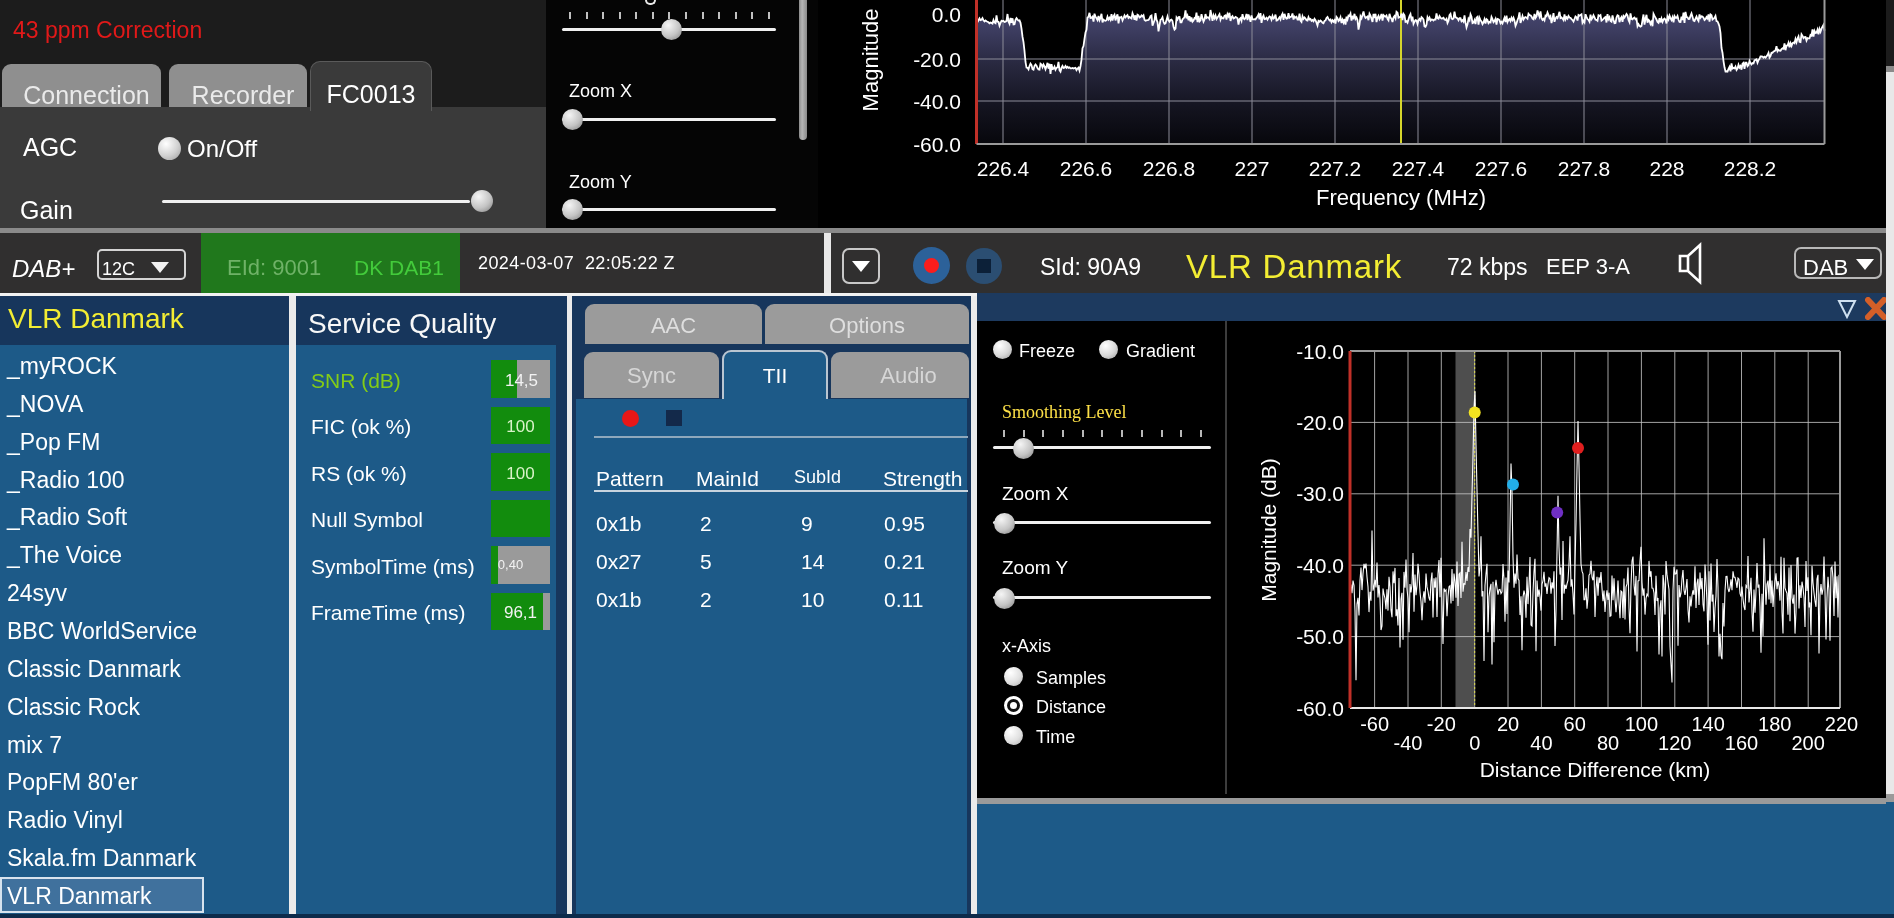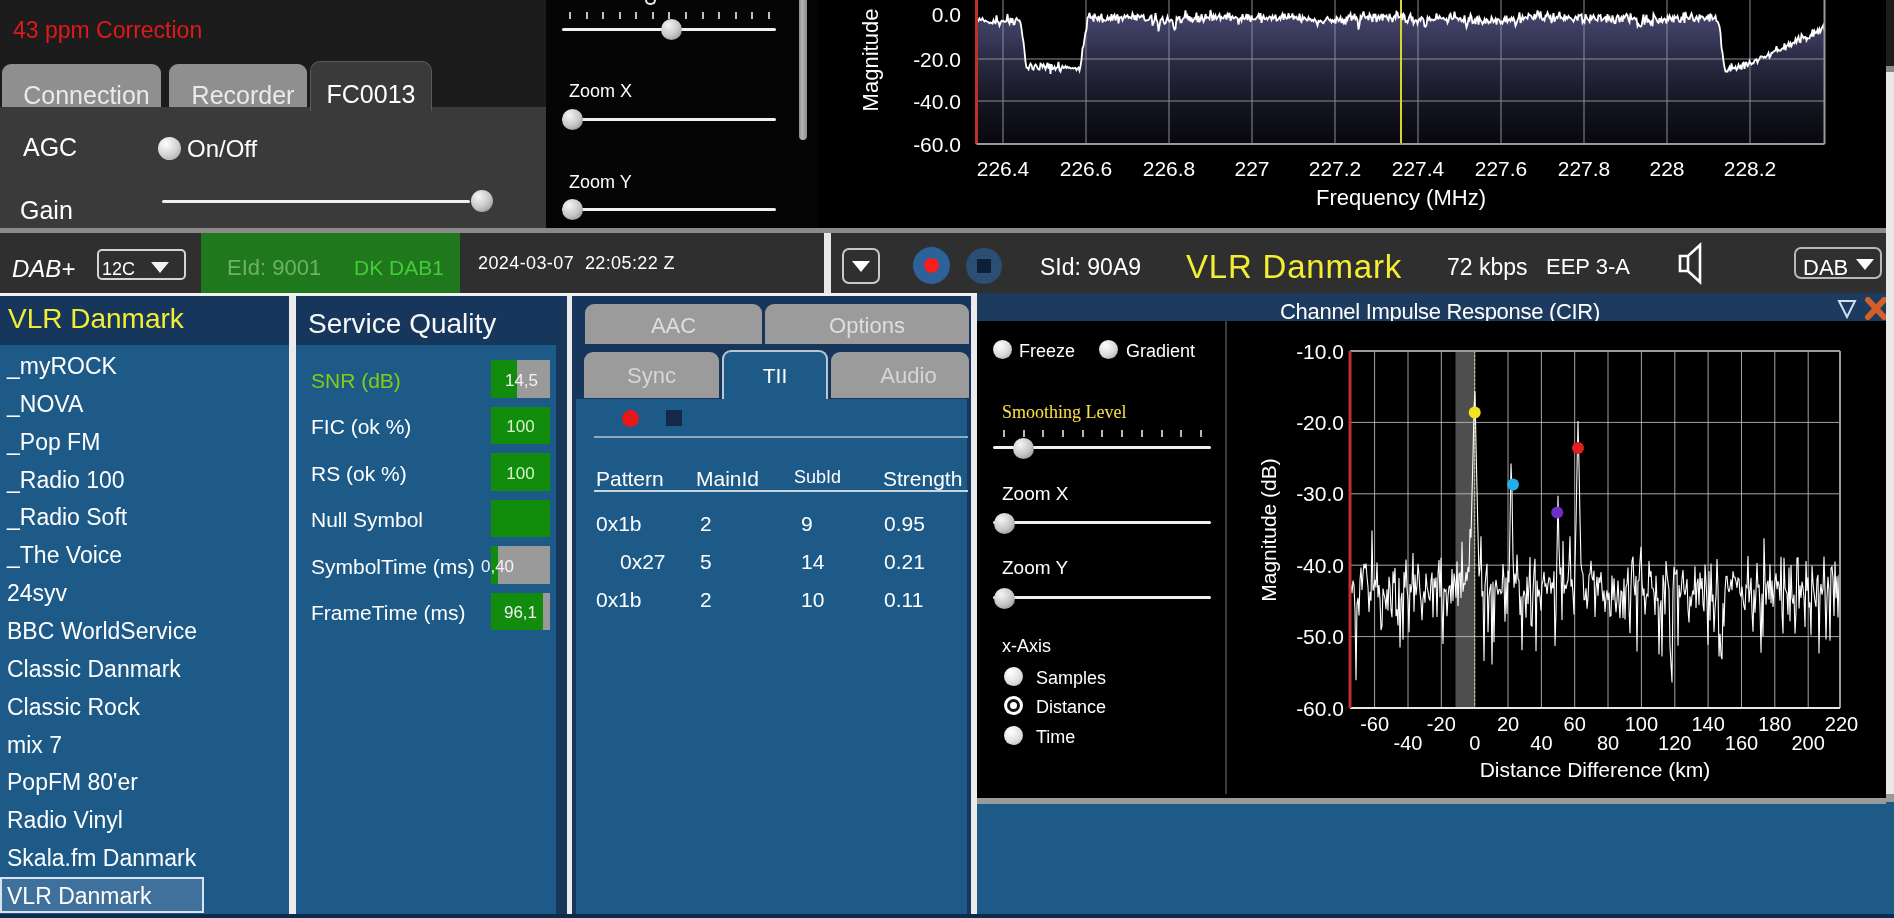--- a/index.html
+++ b/index.html
@@ -177,21 +177,21 @@
   <div class="txt" style="left:311px;top:462.8px;font-size:21px;color:#fff;">RS (ok %)</div>
   <div class="abs" style="left:491px;top:453.2px;width:59px;height:37.6px;background:#9a9a9a;"></div>
   <div class="abs" style="left:491px;top:453.2px;width:59px;height:37.6px;background:#128c0d;"></div>
   <div class="txt" style="left:491px;top:464.5px;width:59px;text-align:center;font-size:17px;color:#d9f3c9;">100</div>
   <div class="txt" style="left:311px;top:509.3px;font-size:21px;color:#fff;">Null Symbol</div>
   <div class="abs" style="left:491px;top:499.7px;width:59px;height:37.6px;background:#9a9a9a;"></div>
   <div class="abs" style="left:491px;top:499.7px;width:59px;height:37.6px;background:#128c0d;"></div>
   <div class="txt" style="left:311px;top:555.8px;font-size:21px;color:#fff;">SymbolTime (ms)</div>
   <div class="abs" style="left:491px;top:546.2px;width:59px;height:37.6px;background:#9a9a9a;"></div>
   <div class="abs" style="left:491px;top:546.2px;width:7px;height:37.6px;background:#128c0d;"></div>
-  <div class="txt" style="left:468px;top:557.5px;width:59px;text-align:center;font-size:17px;color:#f2f2f2;">0,40</div>
+  <div class="txt" style="left:481px;top:557.5px;width:59px;text-align:center;font-size:13px;color:#f2f2f2;">0,40</div>
   <div class="txt" style="left:311px;top:602.3px;font-size:21px;color:#fff;">FrameTime (ms)</div>
   <div class="abs" style="left:491px;top:592.7px;width:59px;height:37.6px;background:#9a9a9a;"></div>
   <div class="abs" style="left:491px;top:592.7px;width:52px;height:37.6px;background:#128c0d;"></div>
   <div class="txt" style="left:491px;top:604.0px;width:59px;text-align:center;font-size:17px;color:#f2f2f2;">96,1</div>
 
   <div class="abs" style="left:567px;top:296px;width:5px;height:618px;background:#ebebeb;"></div>
 
   <div class="abs" style="left:572px;top:296px;width:399px;height:618px;background:#17365c;"></div>
   <div class="abs" style="left:572px;top:399px;width:399px;height:515px;background:#1d5a88;"></div>
   <div class="abs" style="left:572px;top:399px;width:4px;height:515px;background:#17365c;"></div>
@@ -215,34 +215,33 @@
 
   <div class="txt" style="left:596px;top:468px;font-size:21px;color:#fff;">Pattern</div>
   <div class="txt" style="left:696px;top:468px;font-size:21px;color:#fff;">MainId</div>
   <div class="txt" style="left:794px;top:468px;font-size:18px;color:#fff;">SubId</div>
   <div class="txt" style="left:883px;top:468px;font-size:21px;color:#fff;">Strength</div>
   <div class="abs" style="left:594px;top:490px;width:374px;height:2px;background:#c8d4de;"></div>
   <div class="txt" style="left:596px;top:513px;font-size:21px;color:#fff;">0x1b</div>
   <div class="txt" style="left:700px;top:513px;font-size:21px;color:#fff;">2</div>
   <div class="txt" style="left:801px;top:513px;font-size:21px;color:#fff;">9</div>
   <div class="txt" style="left:884px;top:513px;font-size:21px;color:#fff;">0.95</div>
-  <div class="txt" style="left:596px;top:551px;font-size:21px;color:#fff;margin-left:24px;">0x27</div>
+  <div class="txt" style="left:596px;top:551px;font-size:21px;color:#fff;">0x27</div>
   <div class="txt" style="left:700px;top:551px;font-size:21px;color:#fff;">5</div>
   <div class="txt" style="left:801px;top:551px;font-size:21px;color:#fff;">14</div>
   <div class="txt" style="left:884px;top:551px;font-size:21px;color:#fff;">0.21</div>
   <div class="txt" style="left:596px;top:589px;font-size:21px;color:#fff;">0x1b</div>
   <div class="txt" style="left:700px;top:589px;font-size:21px;color:#fff;">2</div>
   <div class="txt" style="left:801px;top:589px;font-size:21px;color:#fff;">10</div>
   <div class="txt" style="left:884px;top:589px;font-size:21px;color:#fff;">0.11</div>
 
   <div class="abs" style="left:971px;top:296px;width:6px;height:618px;background:#ebebeb;"></div>
 
   <div class="abs" style="left:977px;top:296px;width:909px;height:618px;background:#1d5a88;"></div>
   <div class="abs" style="left:977px;top:293px;width:909px;height:28px;background:#1d3a5f;"></div>
-  <div class="txt" style="left:995px;top:301px;width:890px;text-align:center;font-size:22px;letter-spacing:-0.3px;color:#fff;">Channel Impulse Response (CIR)</div>
   <svg class="abs" style="left:1837px;top:299px;" width="20" height="20" viewBox="0 0 20 20">
     <path d="M2 2 L18 2 L10 18 Z" fill="none" stroke="#cfe0f0" stroke-width="2"></path>
   </svg>
   <svg class="abs" style="left:1865px;top:297px;" width="22" height="23" viewBox="0 0 22 23">
     <path d="M3 3 L19 20 M19 3 L3 20" stroke="#d45f28" stroke-width="6" stroke-linecap="round"></path>
   </svg>
 
   <div class="abs" style="left:977px;top:321px;width:909px;height:477px;background:#000;"></div>
   <div class="abs" style="left:1225px;top:321px;width:2px;height:473px;background:#3c3c3c;"></div>
 

